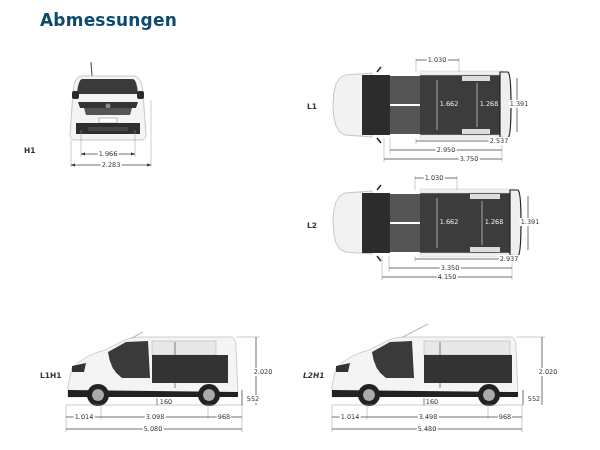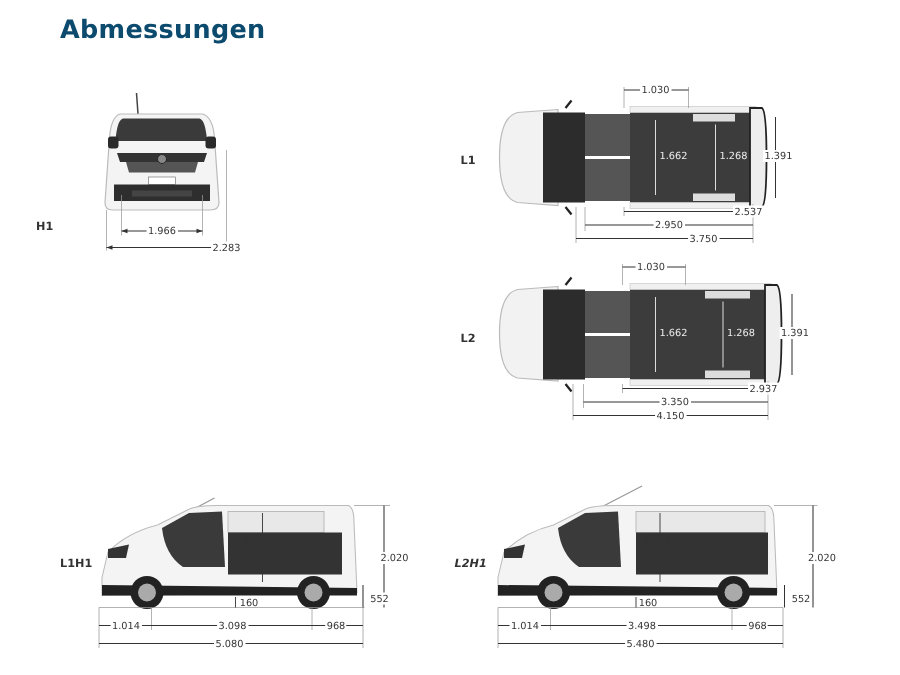--- a/index.html
+++ b/index.html
@@ -44,21 +44,21 @@
     <line x1="71" y1="140" x2="71" y2="167" stroke="#999" stroke-width="0.5"></line>
     <line x1="151" y1="100" x2="151" y2="167" stroke="#999" stroke-width="0.5"></line>
     <line x1="81" y1="154" x2="135" y2="154" stroke="#333" stroke-width="0.7"></line>
     <line x1="71" y1="165" x2="151" y2="165" stroke="#333" stroke-width="0.7"></line>
     <polygon points="81,154 85,152.5 85,155.5" fill="#333"></polygon>
     <polygon points="135,154 131,152.5 131,155.5" fill="#333"></polygon>
     <polygon points="71,165 75,163.5 75,166.5" fill="#333"></polygon>
     <polygon points="151,165 147,163.5 147,166.5" fill="#333"></polygon>
   </svg>
   <div class="dimc" style="left:108px;top:154px;">1.966</div>
-  <div class="dimc" style="left:111px;top:165px;margin-left:40px;">2.283</div>
+  <div class="dimc" style="left:111px;top:165px;">2.283</div>
 </div>
 
 <div>
   <div class="lbl" style="left:307px;top:102px;">L1</div>
   <svg width="600" height="450">
 
     <path d="M372 73 L345 75 Q333 78 333 105 Q333 132 345 135 L372 137 Z" fill="#f2f2f2" stroke="#bbb" stroke-width="0.8"></path>
     <rect x="362" y="75" width="28" height="60" fill="#2c2c2c"></rect>
     <rect x="390" y="76" width="30" height="28" fill="#555"></rect>
     <rect x="390" y="106" width="30" height="28" fill="#555"></rect>

